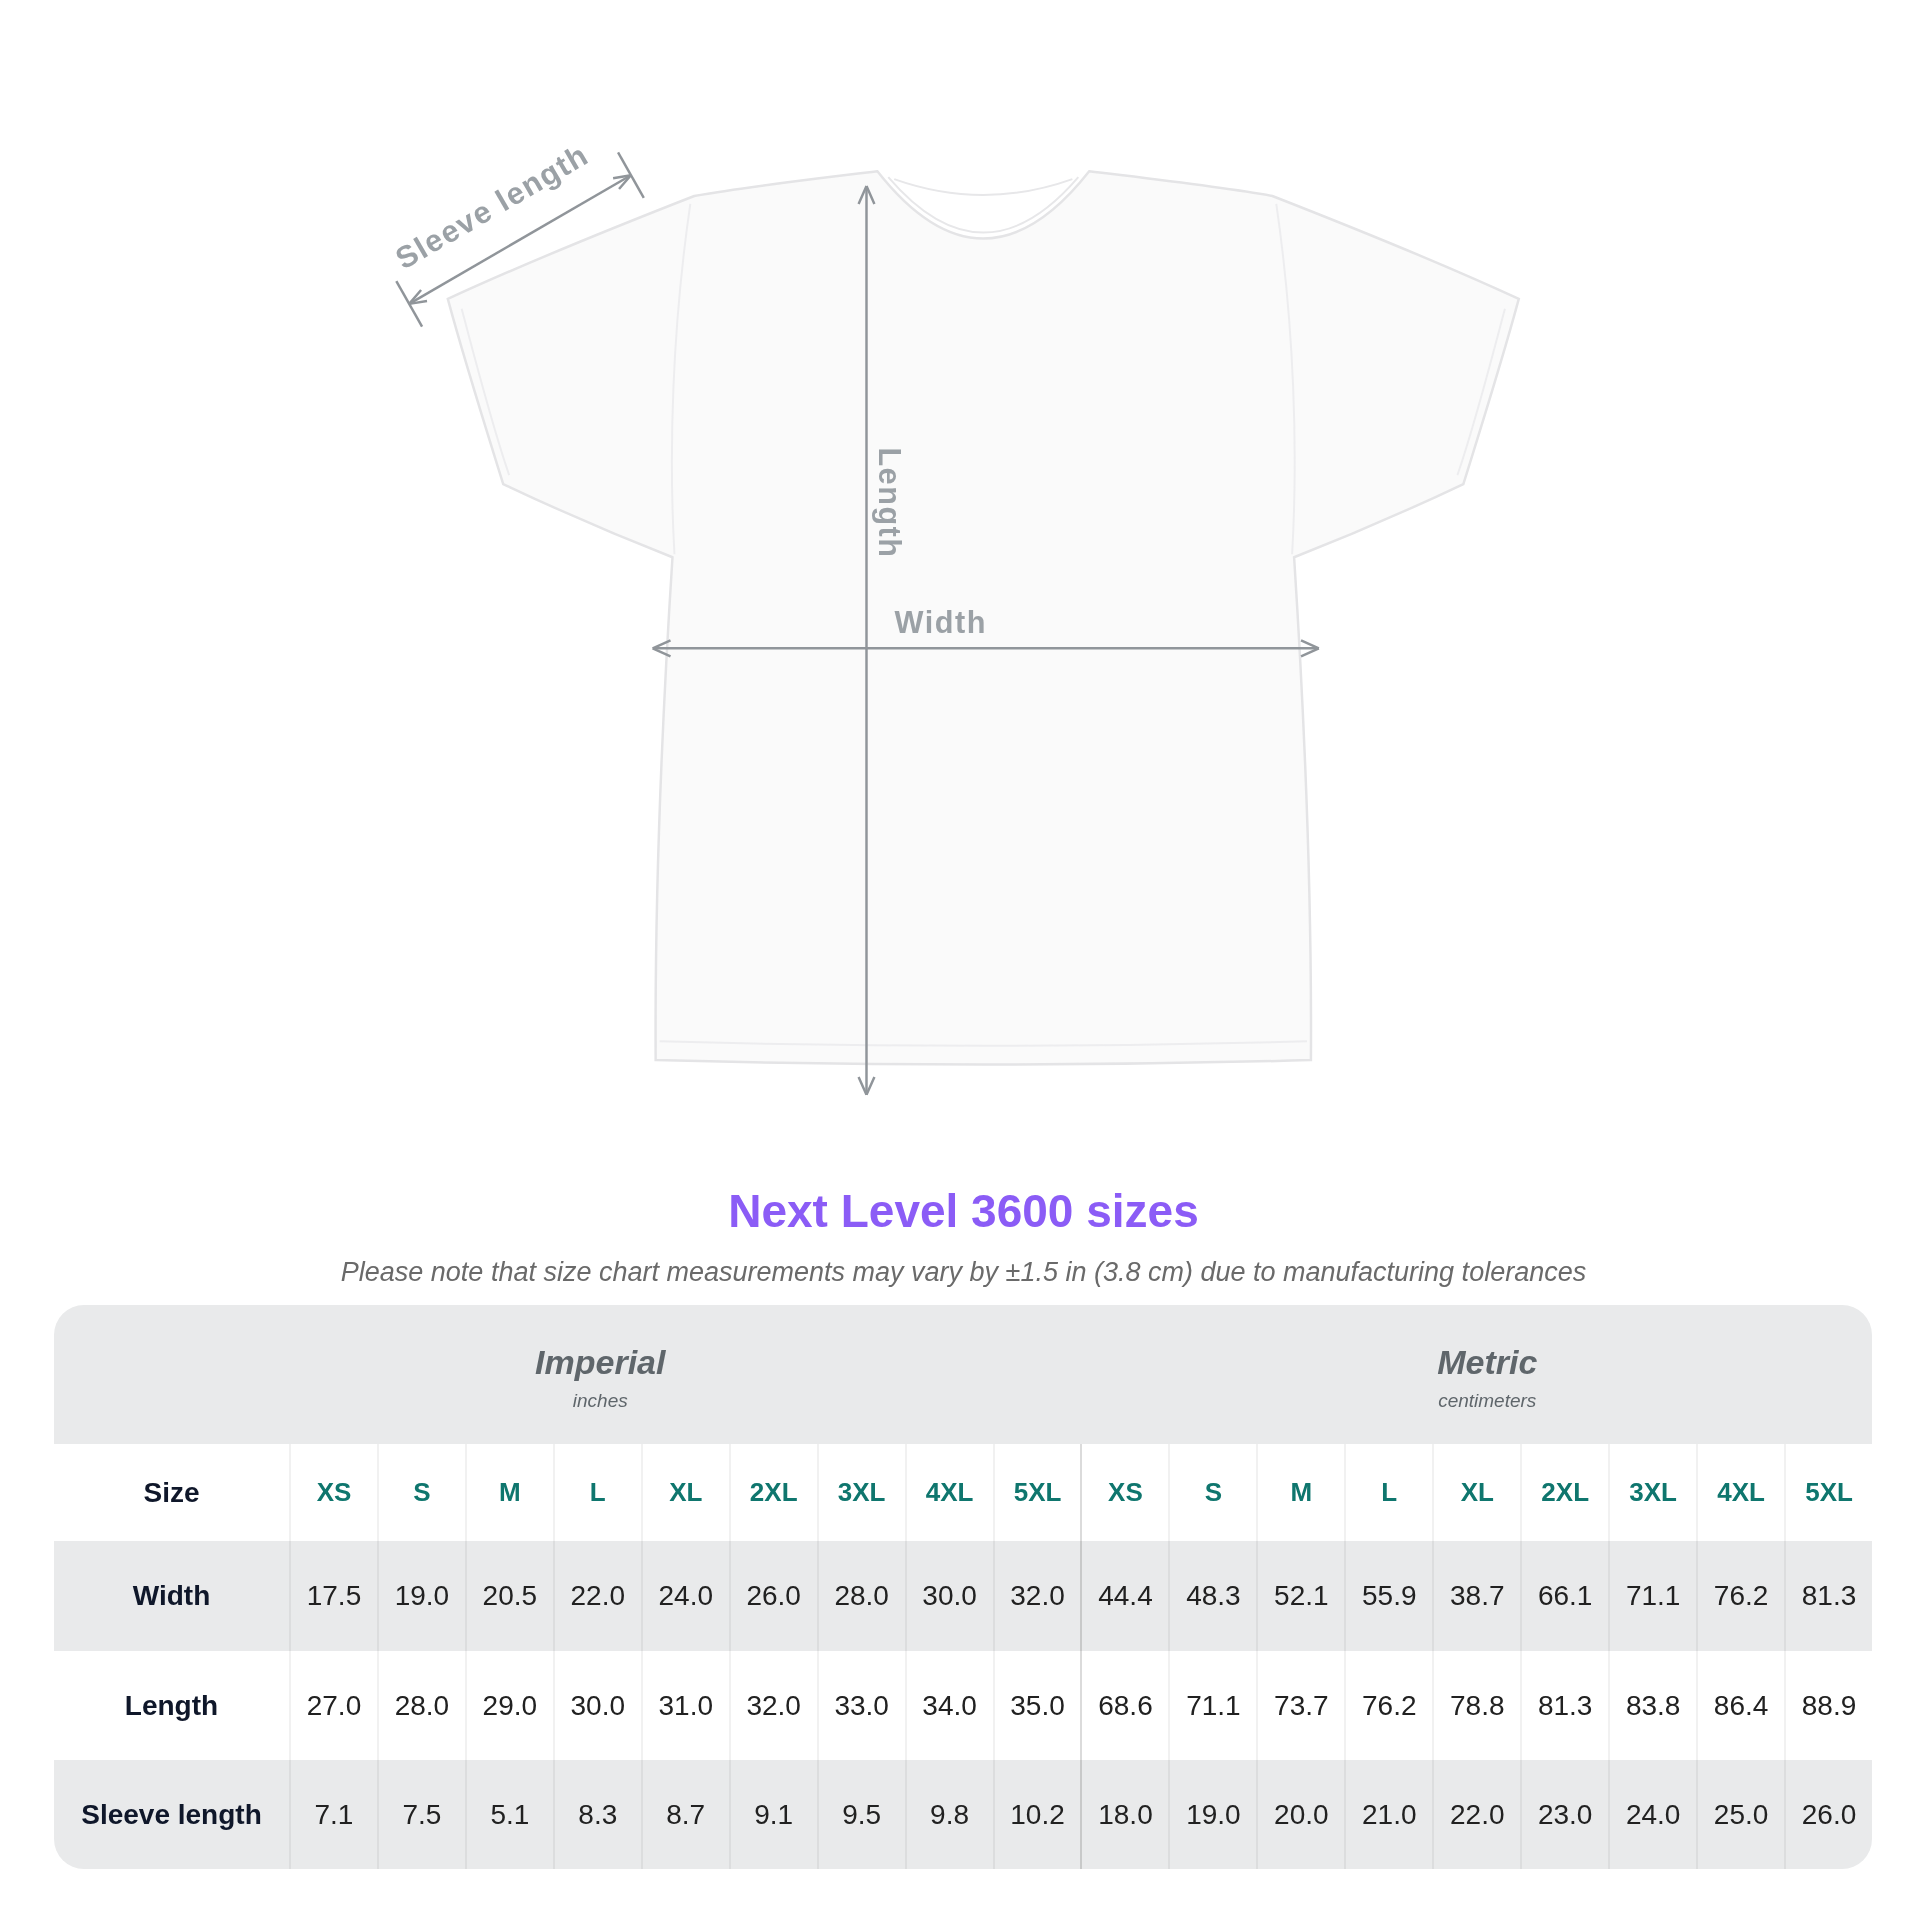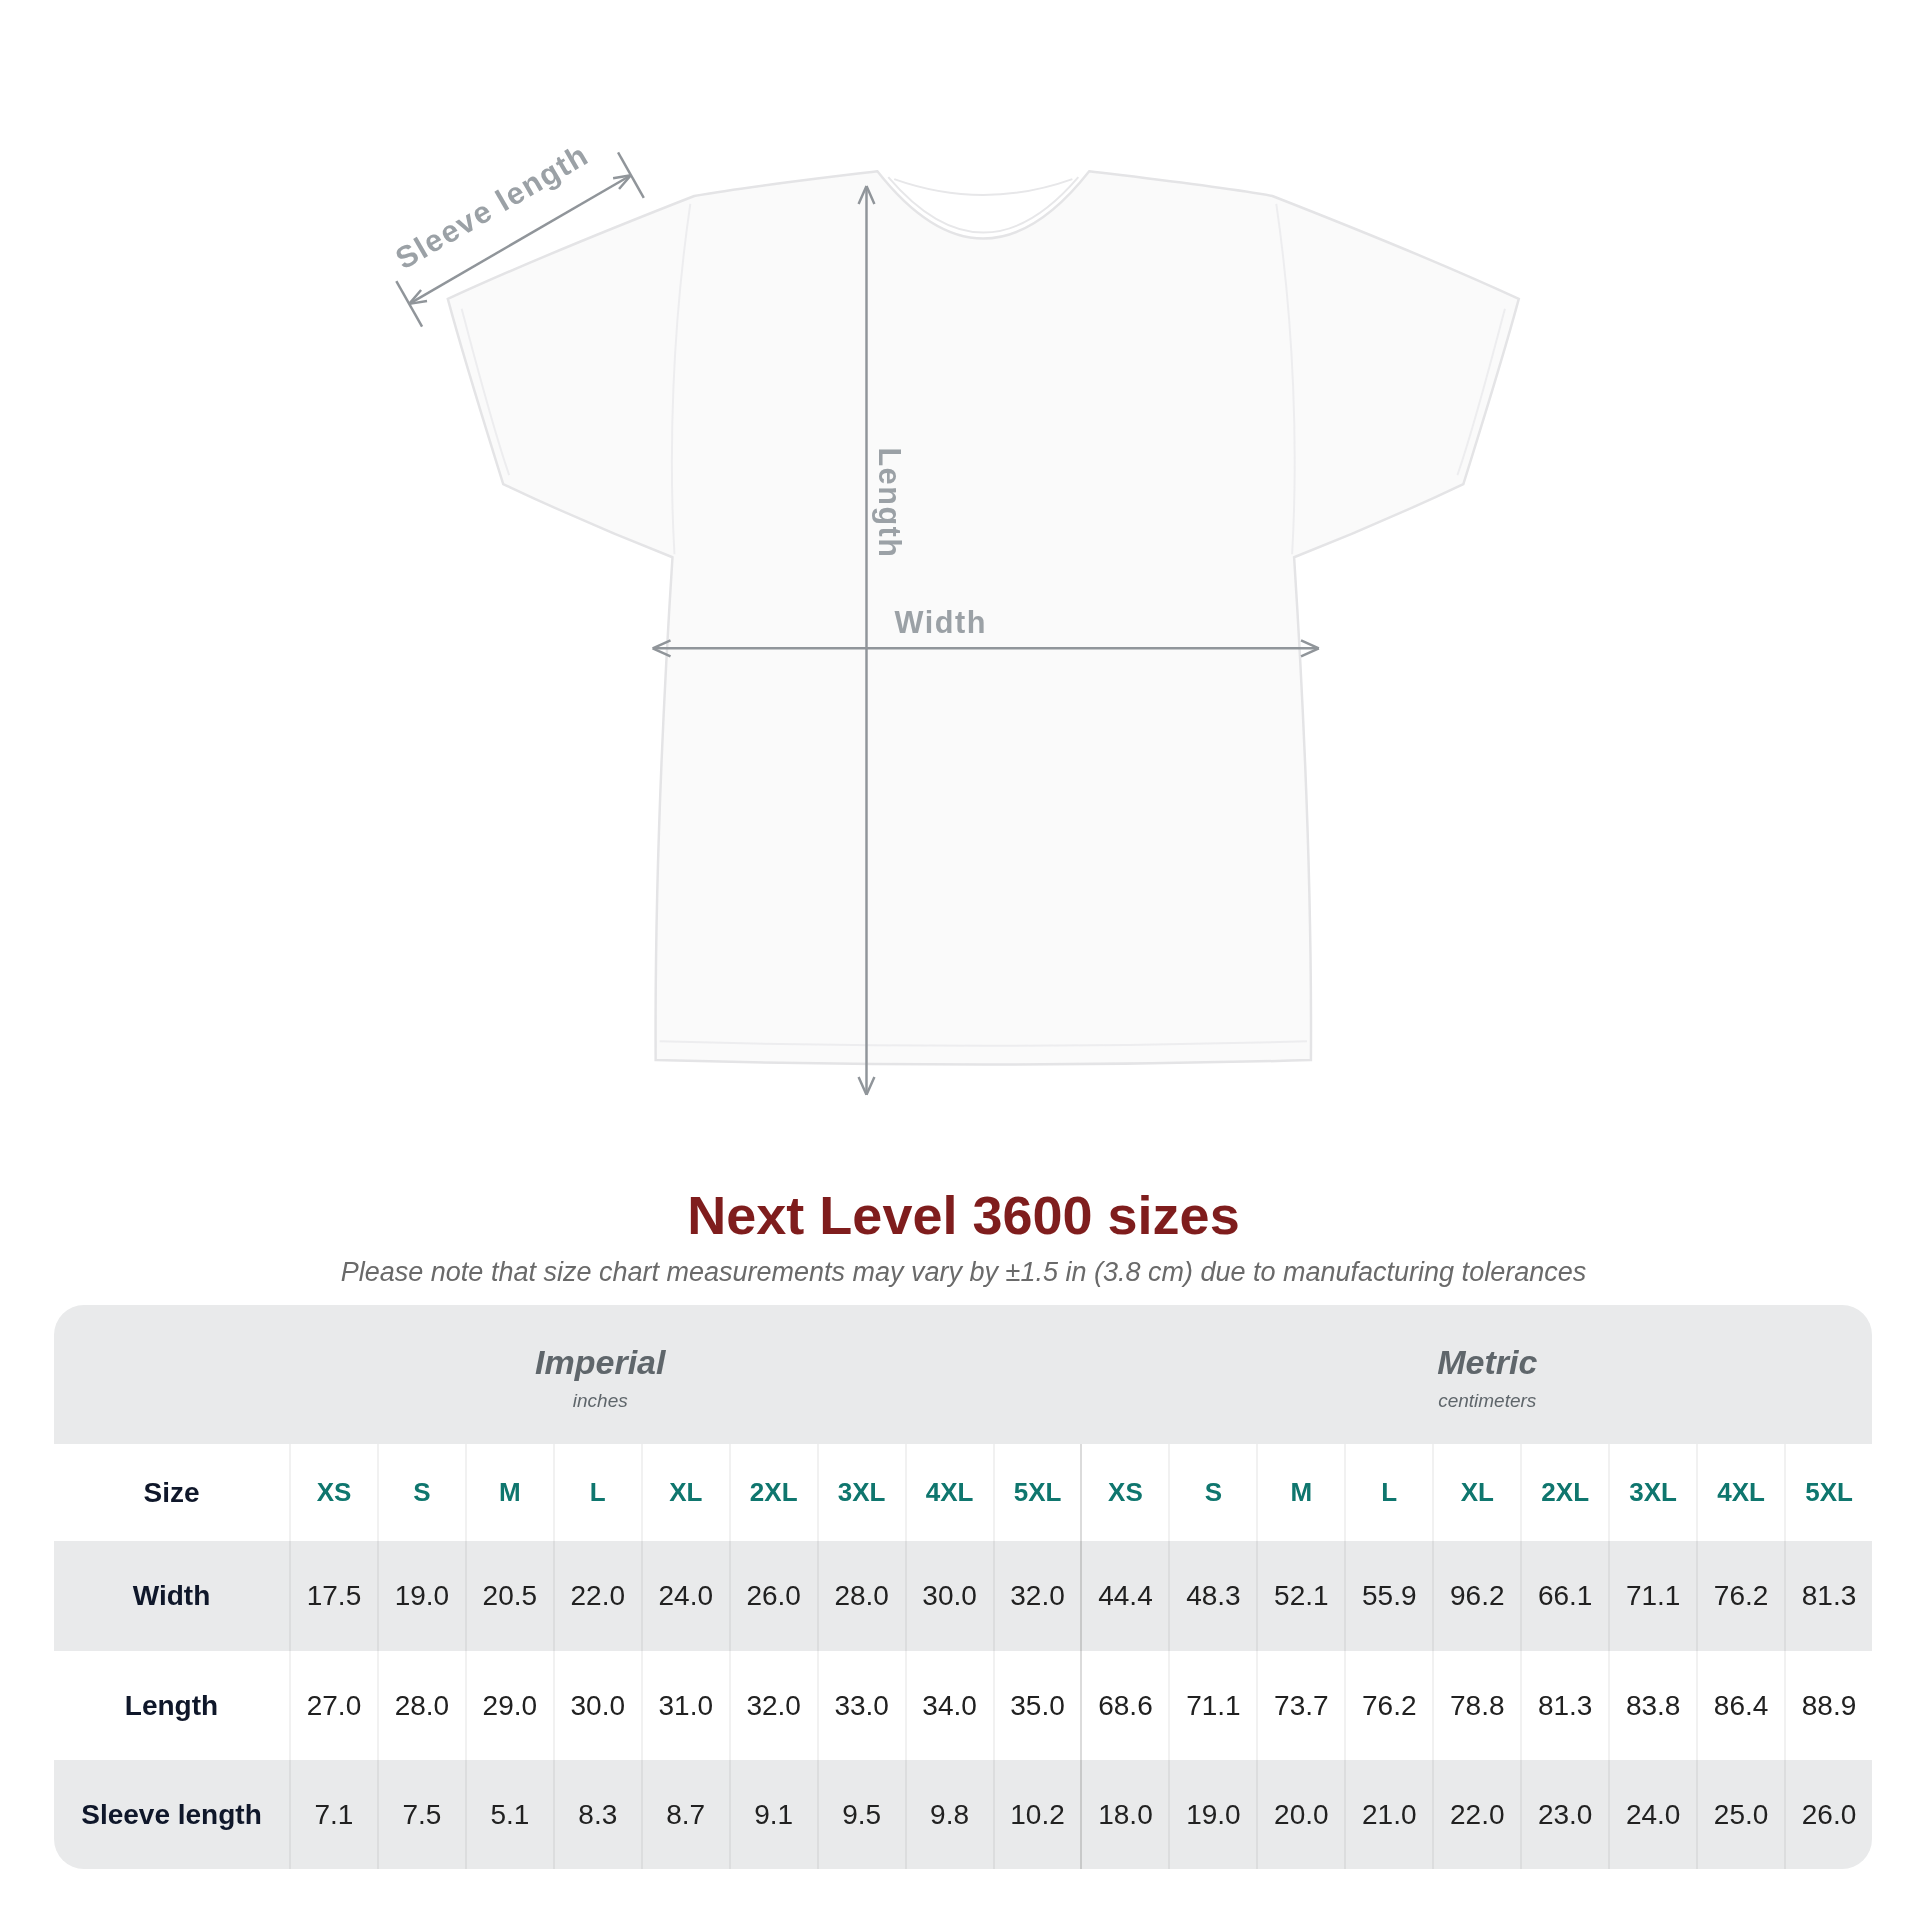--- a/index.html
+++ b/index.html
@@ -9,21 +9,21 @@
     background:#ffffff;
     font-family:"Liberation Sans", sans-serif;
     overflow:hidden;
   }
   
   .diagram{position:absolute;left:0;top:0;width:1927px;height:1168px;}
   .mlabel{font-family:"Liberation Sans",sans-serif;font-weight:bold;font-size:31px;fill:#9ba1a6;letter-spacing:1.5px;}
   
   .title{
     position:absolute;left:0;top:1184px;width:100%;
-    text-align:center;font-size:54px;font-weight:bold;color:#7f1d1d;
+    text-align:center;font-size:46px;font-weight:bold;color:#8b5cf6;
   }
   .subtitle{
     position:absolute;left:0;top:1257px;width:100%;
     text-align:center;font-size:27px;font-style:italic;color:#6a6a6a;
   }
   
   .table-card{
     position:absolute;left:54px;top:1305px;width:1818px;height:564px;
     background:#e9eaeb;border-radius:30px;overflow:hidden;
   }
@@ -146,21 +146,21 @@
         <div class="cell val  bl">22.0</div>
         <div class="cell val  bl">24.0</div>
         <div class="cell val  bl">26.0</div>
         <div class="cell val  bl">28.0</div>
         <div class="cell val  bl">30.0</div>
         <div class="cell val  bl">32.0</div>
         <div class="cell val  bl-strong">44.4</div>
         <div class="cell val  bl">48.3</div>
         <div class="cell val  bl">52.1</div>
         <div class="cell val  bl">55.9</div>
-        <div class="cell val  bl">96.2</div>
+        <div class="cell val  bl">38.7</div>
         <div class="cell val  bl">66.1</div>
         <div class="cell val  bl">71.1</div>
         <div class="cell val  bl">76.2</div>
         <div class="cell val  bl">81.3</div>
         <div class="cell lbl row-white">Length</div>
         <div class="cell val row-white bl">27.0</div>
         <div class="cell val row-white bl">28.0</div>
         <div class="cell val row-white bl">29.0</div>
         <div class="cell val row-white bl">30.0</div>
         <div class="cell val row-white bl">31.0</div>

